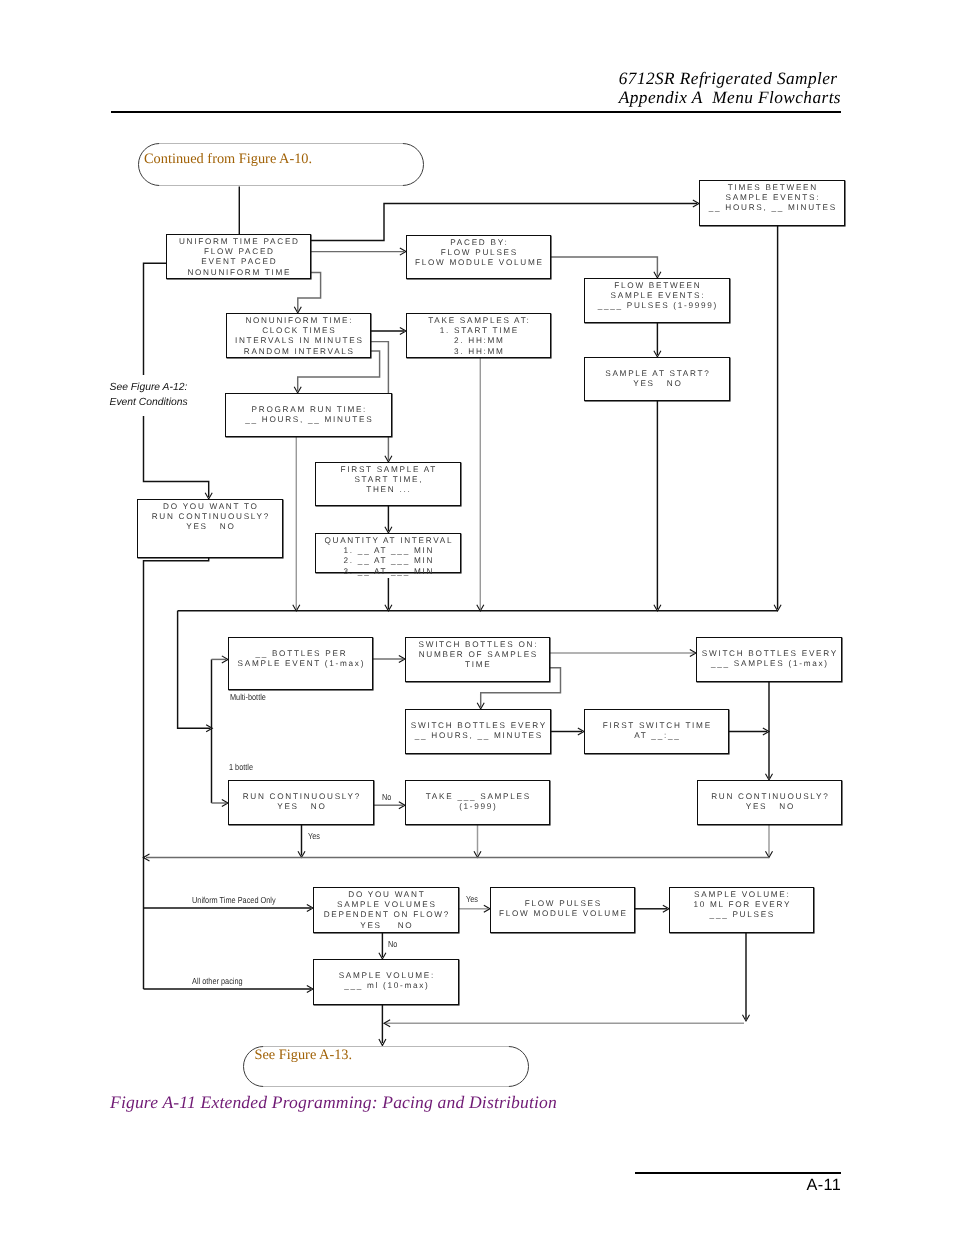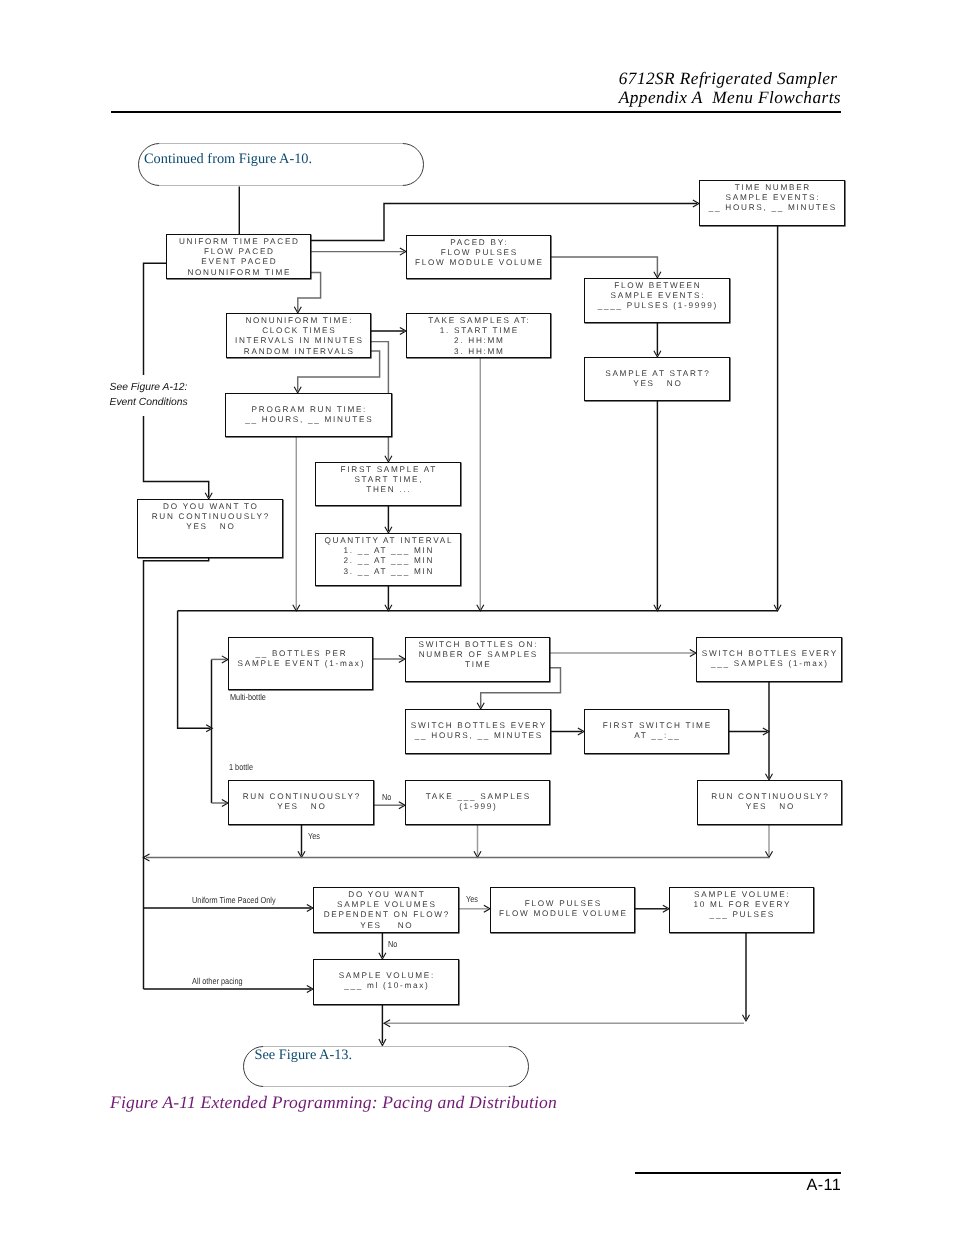--- a/index.html
+++ b/index.html
@@ -36,21 +36,21 @@
              letter-spacing:1.72px;line-height:10.35px;color:#3a3a3a;text-align:center;
              white-space:pre;padding-top:1.5px;margin-left:1.7px;}
   .fbox.l2 .txt{padding-top:10.5px;}
 
   
   .term{position:absolute;box-sizing:border-box;background:#fff;}
   .term svg{position:absolute;left:0;top:0;overflow:visible;}
   .term .cap{fill:none;stroke:#3c3c3c;stroke-width:1;}
   .term .bar{fill:none;stroke:#b9b9b9;stroke-width:1;}
   .term .txt{position:absolute;font-family:"Liberation Serif",serif;
-             font-size:14.35px;line-height:14.6px;color:#0c4a6e;white-space:nowrap;}
+             font-size:14.35px;line-height:14.6px;color:#a16207;white-space:nowrap;}
 
   
   svg.wires{position:absolute;left:0;top:0;width:954px;height:1235px;
             pointer-events:none;overflow:visible;}
   svg.wires path{fill:none;stroke-linecap:butt;stroke-linejoin:miter;}
   .w-dk{stroke:#111111;stroke-width:1.45;}
   .w-lt{stroke:#9a9a9a;stroke-width:1.45;}
   .w-md{stroke:#6b6b6b;stroke-width:1.45;}
   .ah{fill:none;stroke:#111;stroke-width:1.1;stroke-linecap:butt;stroke-linejoin:miter;}
 
@@ -210,21 +210,21 @@
 NONUNIFORM TIME</div>
       </div>
 
     <div class="fbox sh" style="left:406px;top:235px;width:145px;height:44px;">
       <div class="txt">PACED BY:
 FLOW PULSES
 FLOW MODULE VOLUME</div>
       </div>
 
     <div class="fbox sh" style="left:699px;top:180px;width:146px;height:46px;">
-      <div class="txt">TIME NUMBER
+      <div class="txt">TIMES BETWEEN
 SAMPLE EVENTS:
 __ HOURS, __ MINUTES</div>
       </div>
 
     <div class="fbox sh" style="left:584px;top:278px;width:146px;height:45px;">
       <div class="txt">FLOW BETWEEN
 SAMPLE EVENTS:
 ____ PULSES (1-9999)</div>
       </div>
 
@@ -251,21 +251,21 @@
       <div class="txt">PROGRAM RUN TIME:
 __ HOURS, __ MINUTES</div>
       </div>
 
     <div class="fbox sh" style="left:315px;top:462px;width:146px;height:44px;">
       <div class="txt">FIRST SAMPLE AT
 START TIME,
 THEN ...</div>
       </div>
 
-    <div class="fbox sh" style="left:315px;top:533px;width:146px;height:53px;">
+    <div class="fbox sh" style="left:315px;top:533px;width:146px;height:40px;">
       <div class="txt">QUANTITY AT INTERVAL
 1. __ AT ___ MIN
 2. __ AT ___ MIN
 3. __ AT ___ MIN</div>
       </div>
 
     <div class="fbox sh" style="left:137px;top:499px;width:146px;height:59px;">
       <div class="txt">DO YOU WANT TO
 RUN CONTINUOUSLY?
 YES   NO</div>

